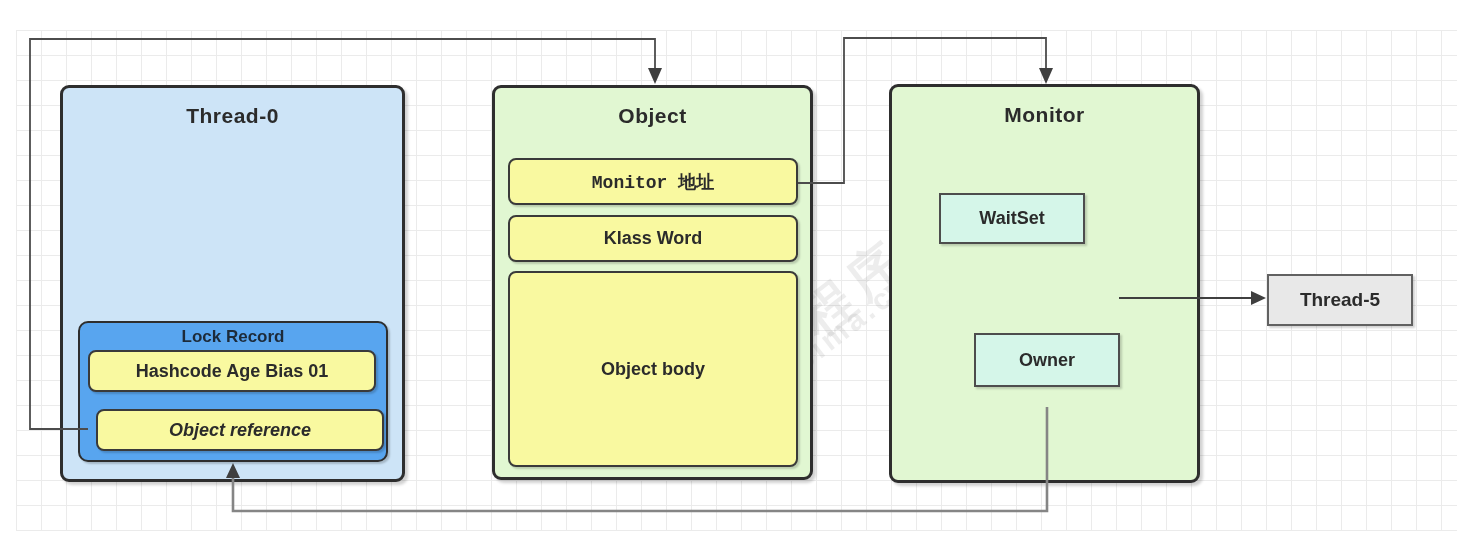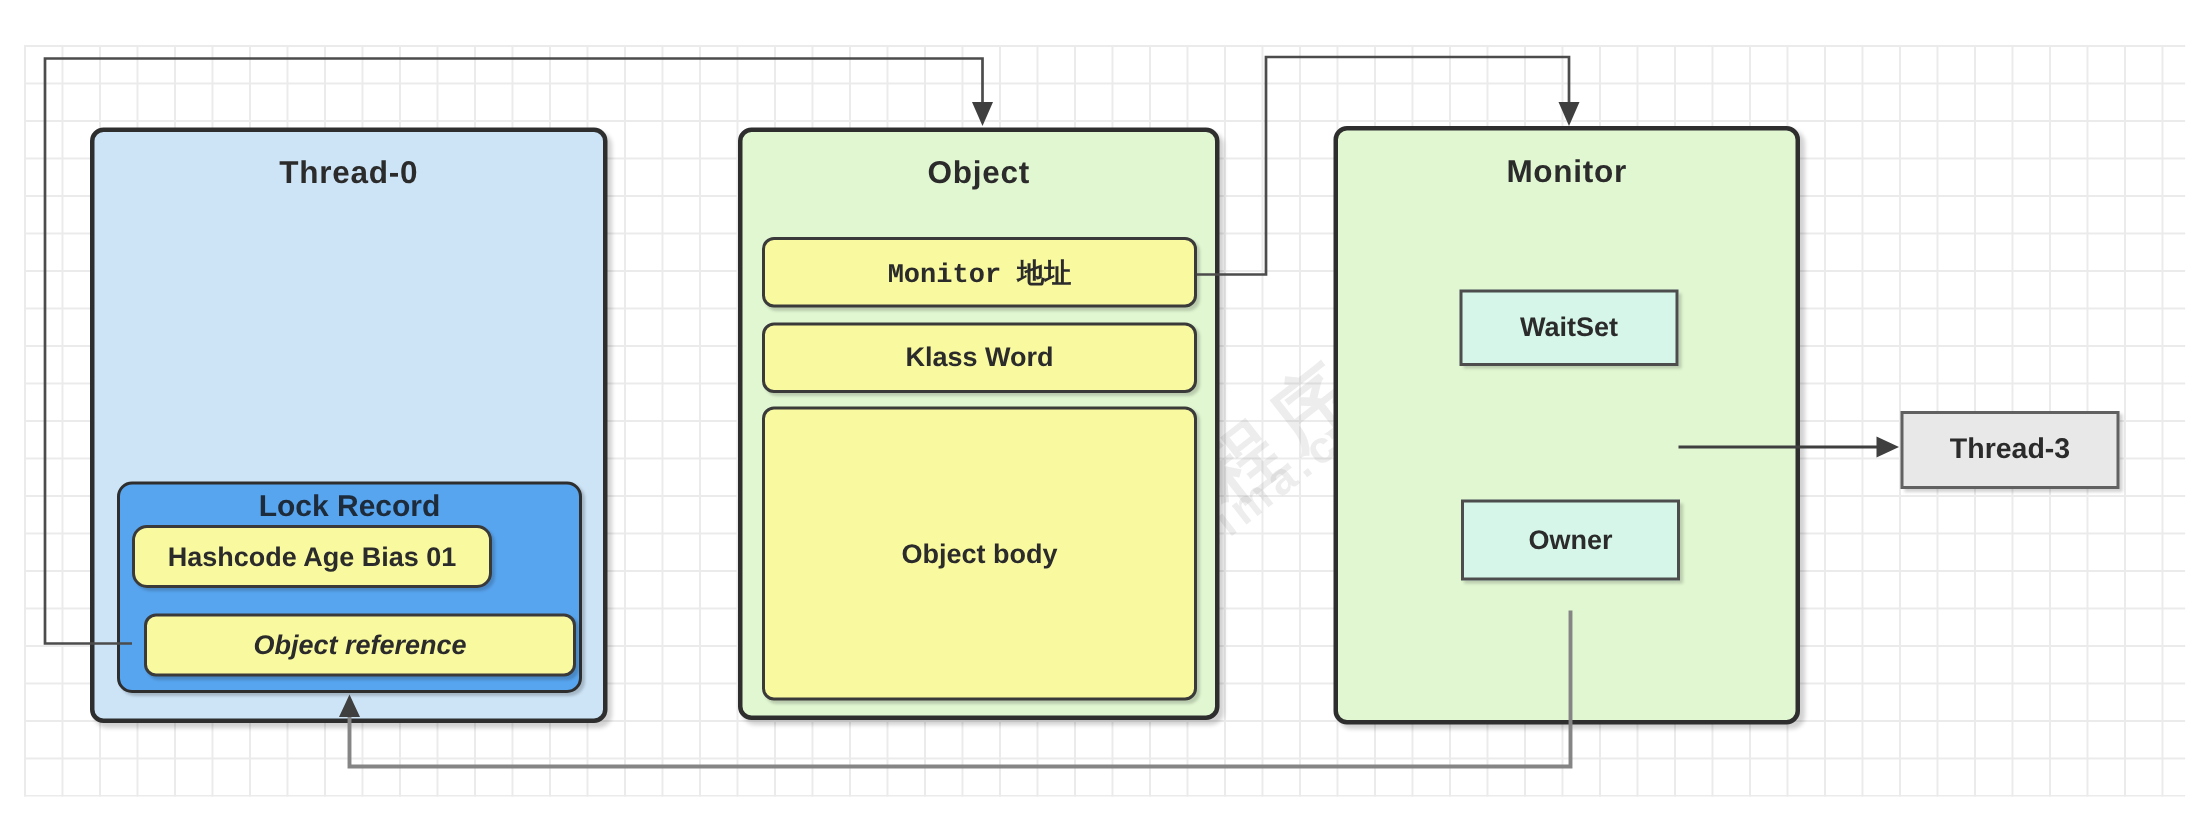--- a/index.html
+++ b/index.html
@@ -26,21 +26,21 @@
     font-size:21px;font-weight:bold;color:#2b2b2b;letter-spacing:0.5px;
   }
   .thread0{left:60px;top:85px;width:345px;height:397px;background:#cde4f7;}
   .lockrecord{
     left:78px;top:321px;width:310px;height:141px;background:#58a5ef;
     border:2.5px solid #2e2e2e;border-radius:10px;
     box-shadow:2px 2px 2px rgba(0,0,0,0.2);
   }
   .lr-title{
     position:absolute;left:0;right:0;top:4px;text-align:center;
-    font-size:20px;font-weight:bold;color:#1d2b3a;
+    font-size:17px;font-weight:bold;color:#1d2b3a;
   }
   .field{
     position:absolute;box-sizing:border-box;background:#f9f9a0;
     border:2px solid #3a3a3a;border-radius:8px;
     display:flex;align-items:center;justify-content:center;
     font-size:18px;font-weight:bold;color:#2b2b2b;
     box-shadow:2px 2px 2px rgba(0,0,0,0.18);
   }
   .objectbox{left:492px;top:85px;width:321px;height:395px;background:#e1f7d2;}
   .monitorbox{left:889px;top:84px;width:311px;height:399px;background:#e1f7d2;}
@@ -88,37 +88,37 @@
   <div class="wm wm-brand">黑马程序员™</div>
   <div class="wm wm-site">www.itheima.com</div>
 
   <div class="node big thread0">
     <div class="big-title">Thread-0</div>
   </div>
 
   <div class="node lockrecord">
     <div class="lr-title">Lock Record</div>
   </div>
-  <div class="field" style="left:88px;top:350px;width:240px;height:42px;border-radius:10px;">Hashcode Age Bias 01</div>
+  <div class="field" style="left:88px;top:350px;width:288px;height:42px;">Hashcode Age Bias 01</div>
   <div class="field" style="left:96px;top:409px;width:288px;height:42px;font-style:italic;">Object reference</div>
 
   <div class="node big objectbox">
     <div class="big-title">Object</div>
   </div>
   <div class="field" style="left:508px;top:158px;width:290px;height:47px;font-family:Liberation Mono, monospace;">Monitor 地址</div>
   <div class="field" style="left:508px;top:215px;width:290px;height:47px;">Klass Word</div>
   <div class="field" style="left:508px;top:271px;width:290px;height:196px;">Object body</div>
 
   <div class="node big monitorbox">
     <div class="big-title">Monitor</div>
   </div>
-  <div class="cell" style="left:973px;top:193px;width:146px;height:51px;">WaitSet</div>
+  <div class="cell" style="left:939px;top:193px;width:146px;height:51px;">WaitSet</div>
   <div class="cell" style="left:974px;top:333px;width:146px;height:54px;">Owner</div>
 
-  <div class="node thread1">Thread-3</div>
+  <div class="node thread1">Thread-5</div>
 
   <svg class="edges" width="1457" height="558" viewBox="0 0 1457 558" xmlns="http://www.w3.org/2000/svg">
 
     <path d="M 88 429 L 30 429 L 30 39 L 655 39 L 655 70" fill="none" stroke="#4c4c4c" stroke-width="1.8"></path>
     <polygon points="648,68 662,68 655,84" fill="#3f3f3f"></polygon>
 
     <path d="M 798 183 L 844 183 L 844 38 L 1046 38 L 1046 70" fill="none" stroke="#4c4c4c" stroke-width="1.8"></path>
     <polygon points="1039,68 1053,68 1046,84" fill="#3f3f3f"></polygon>
 
     <path d="M 1119 298 L 1252 298" fill="none" stroke="#3f3f3f" stroke-width="2"></path>

